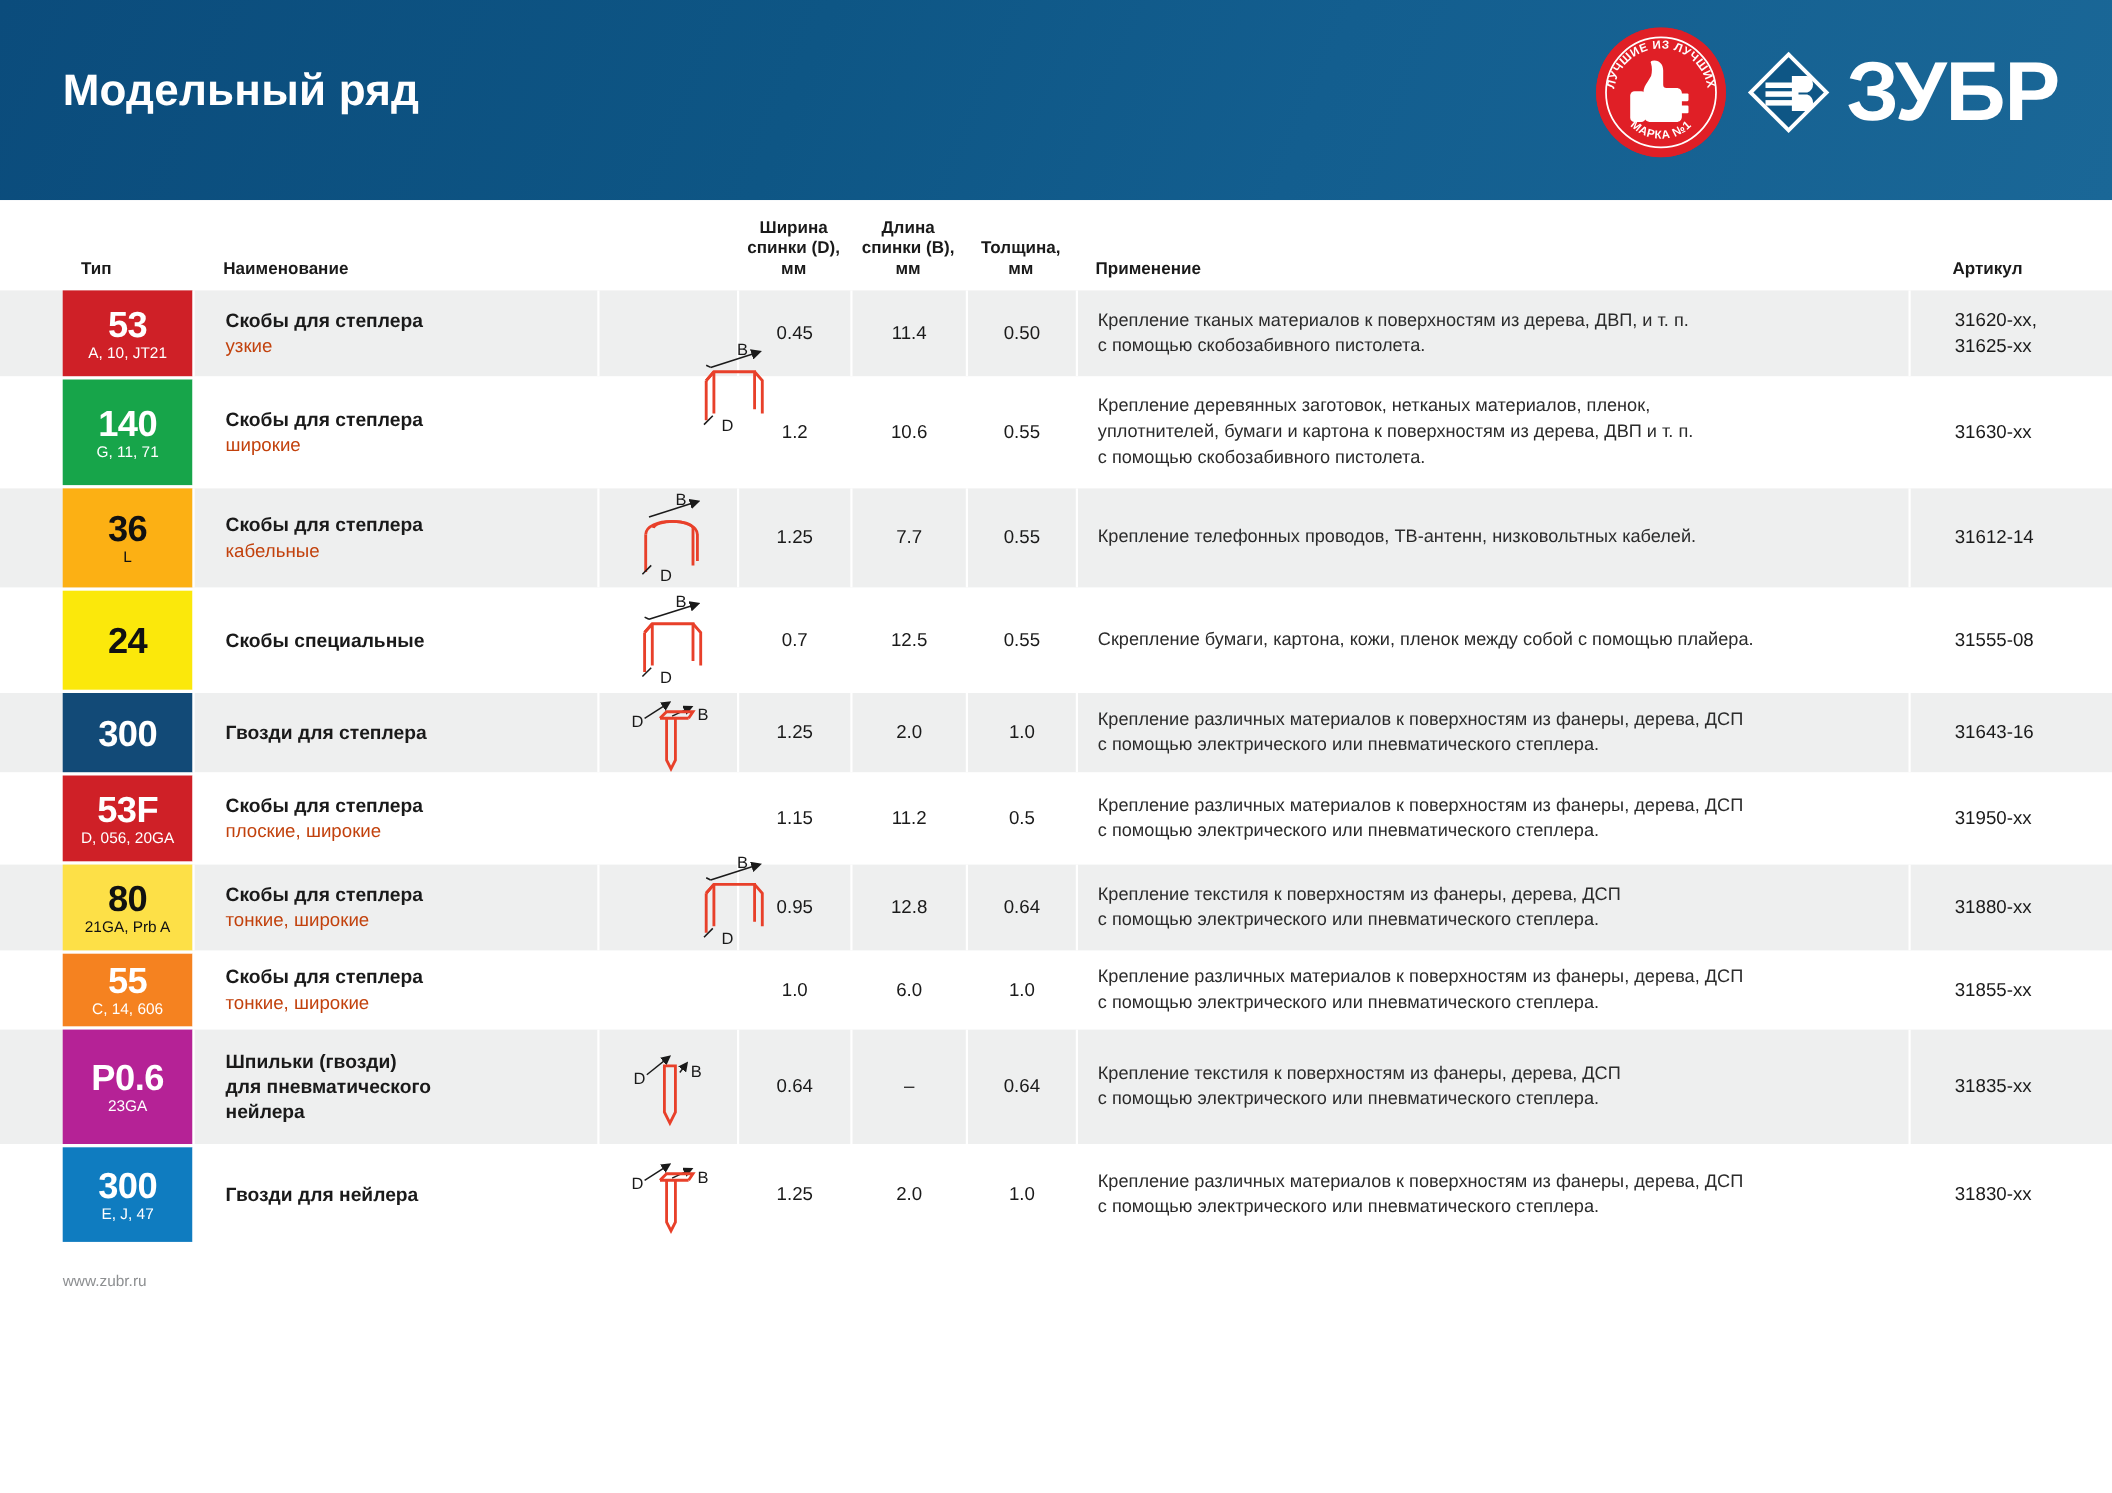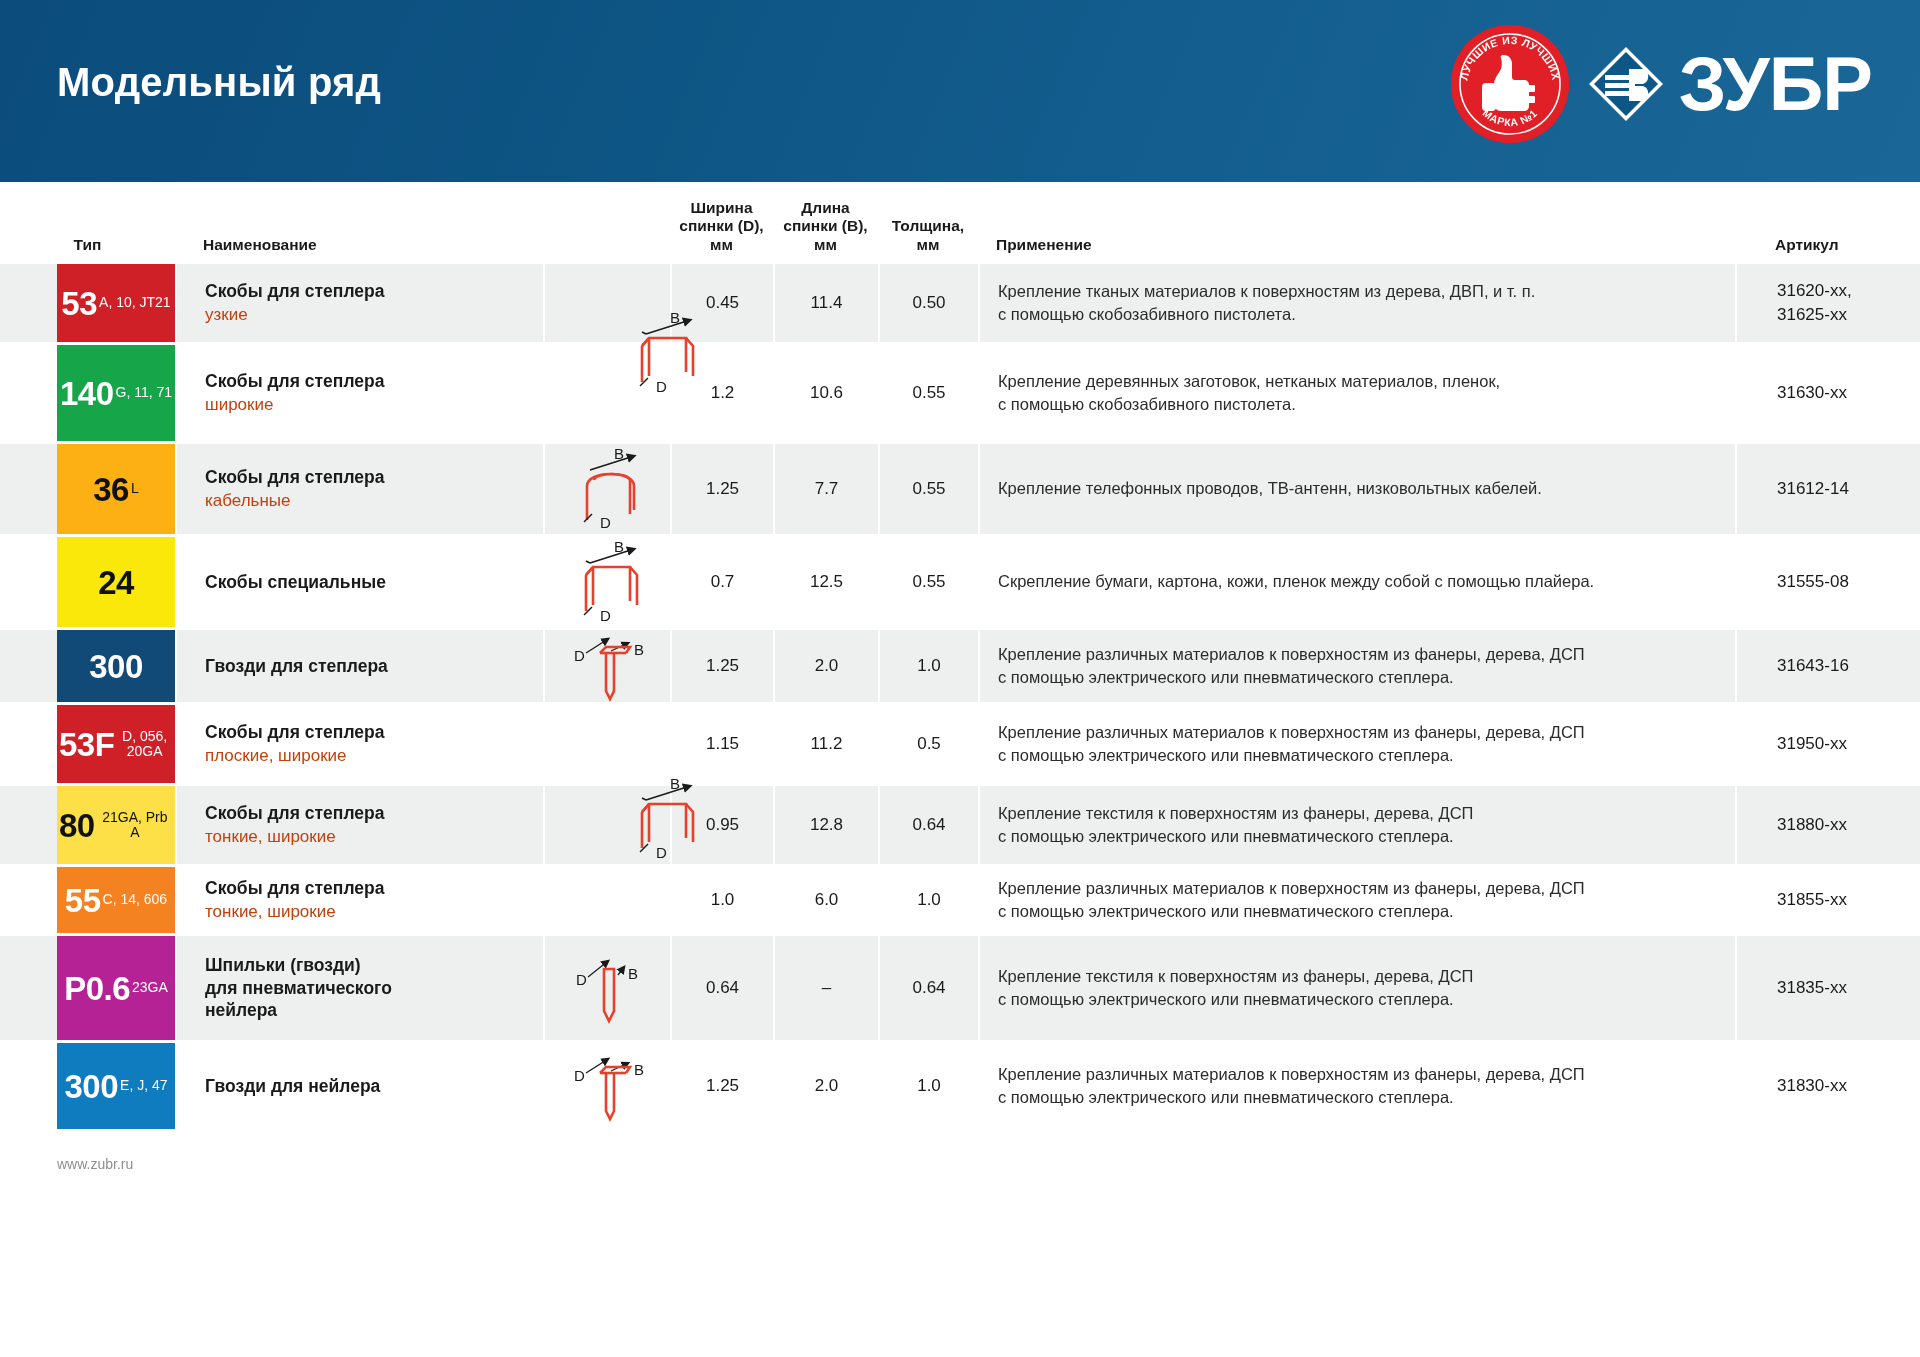--- a/index.html
+++ b/index.html
@@ -114,21 +114,21 @@
   
   .cell-type {
     padding: 0 0 0 57px;
     display: flex;
     align-items: stretch;
     background: transparent;
   }
   .badge {
     width: 118px;
     display: flex;
-    flex-direction: row;
+    flex-direction: column;
     align-items: center;
     justify-content: center;
     color: #ffffff;
     gap: 2px;
     padding: 6px 2px;
   }
   .badge-num {
     font-size: 33px;
     font-weight: bold;
     line-height: 1;
@@ -349,20 +349,21 @@
           </div>
           <div class="name-sub">широкие</div>
         </div>
         <div class="c-pic cell-pic"></div>
         <div class="c-d cell-num">1.2</div>
         <div class="c-b cell-num">10.6</div>
         <div class="c-t cell-num">0.55</div>
         <div class="c-app cell-app">
           <div class="app-text">
             <div>Крепление деревянных заготовок, нетканых материалов, пленок,</div>
+            <div>уплотнителей, бумаги и картона к поверхностям из дерева, ДВП и т. п.</div>
             <div>с помощью скобозабивного пистолета.</div>
           </div>
         </div>
         <div class="c-art cell-art">
           <div>
             <div>31630-xx</div>
           </div>
         </div>
       </div>
       <div class="white-gap"></div>

